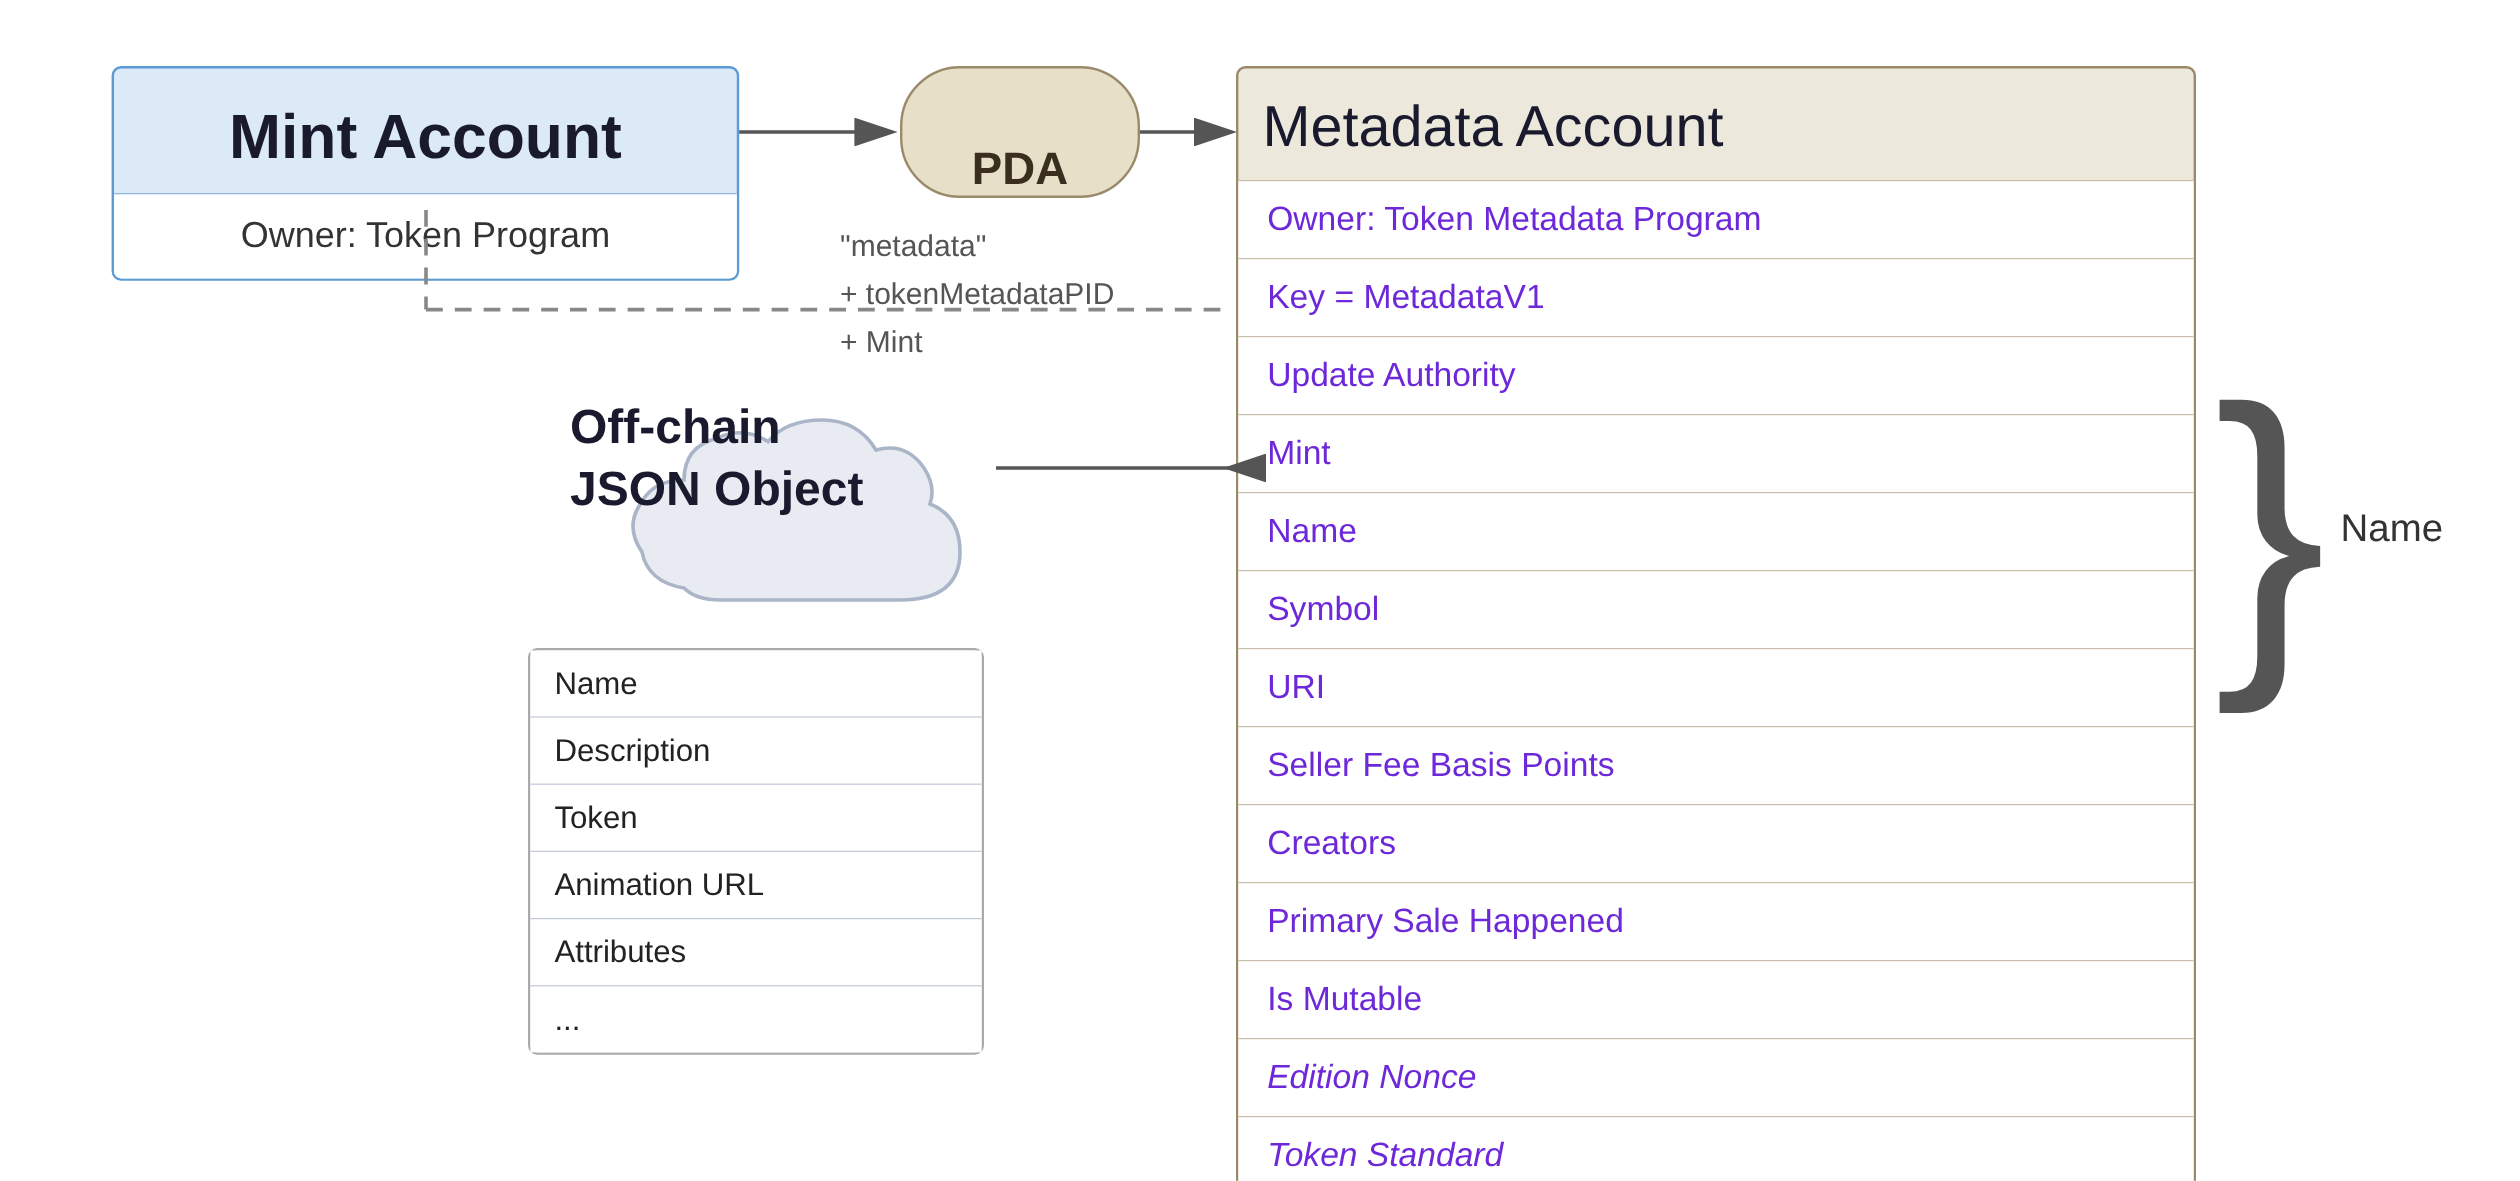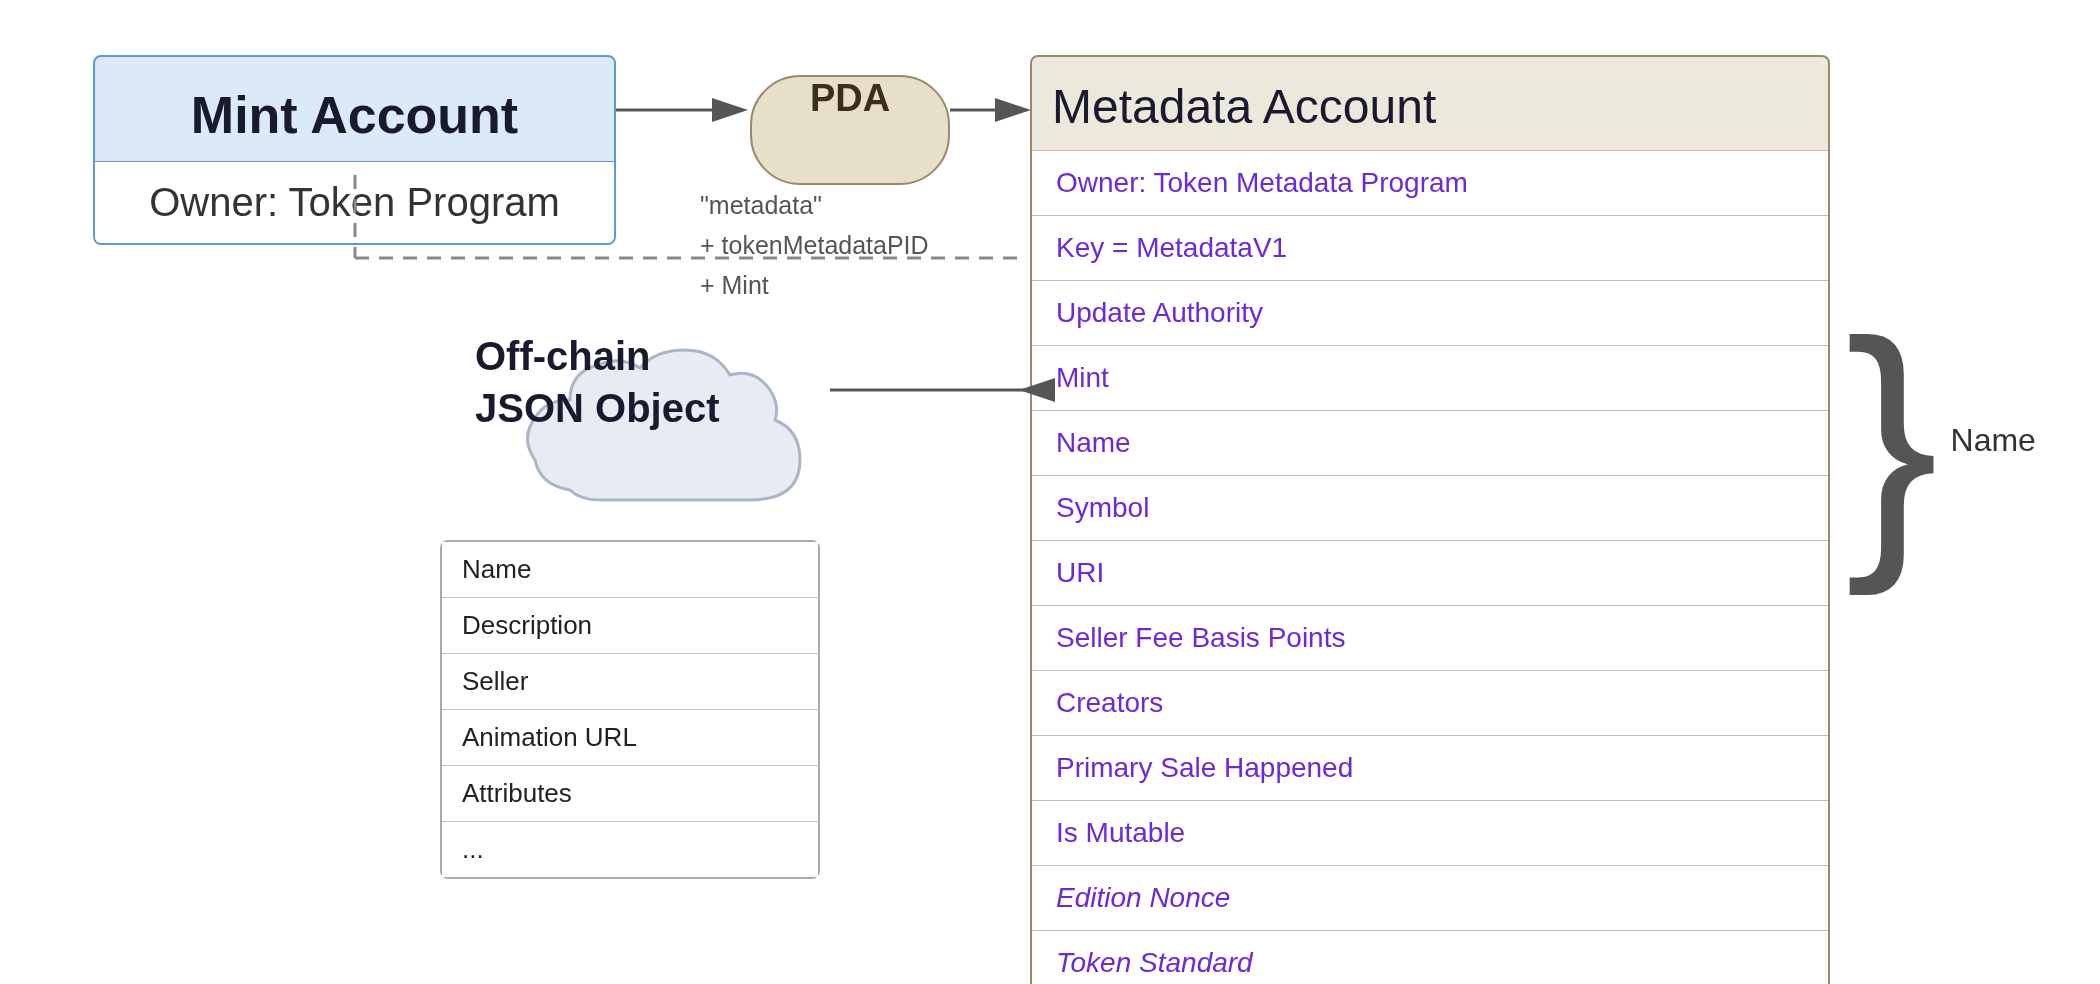--- a/index.html
+++ b/index.html
@@ -32,40 +32,39 @@
       text-align: center;
       font-size: 52px;
       font-weight: 700;
       color: #1a1a2e;
       padding: 28px 8px 16px;
     }
     .mint-account-owner {
       background: #fff;
       border-top: 1.5px solid #5b9bd5;
       text-align: center;
-      font-size: 40px;
+      font-size: 30px;
       color: #333;
       padding: 18px 20px;
       border-radius: 0 0 6px 6px;
     }
 
     
     .pda-box {
       position: absolute;
       left: 750px;
       top: 55px;
       width: 200px;
       height: 110px;
       border: 2.5px solid #9a8a6a;
       border-radius: 50px;
       background: #e8dfc8;
       display: flex;
-      align-items: flex-start;
+      align-items: flex-end;
       justify-content: center;
-      margin-top: 20px;
     }
     .pda-label {
       font-size: 38px;
       font-weight: 700;
       color: #3a2e1e;
     }
 
     
     .pda-subtitle {
       position: absolute;
@@ -235,21 +234,21 @@
 
   <div class="cloud-label">
     <div>Off-chain</div>
     <div>JSON Object</div>
   </div>
 
   <div class="json-box">
     <div id="json-rows-container">
         <div class="json-row">Name</div>
         <div class="json-row">Description</div>
-        <div class="json-row">Seller</div>
+        <div class="json-row">Token</div>
         <div class="json-row">Animation URL</div>
         <div class="json-row">Attributes</div>
         <div class="json-row">...</div>
       </div>
   </div>
 
   <div class="data-brace">
     <div class="brace-symbol">}</div>
     <div class="data-text">Name</div>
   </div>

